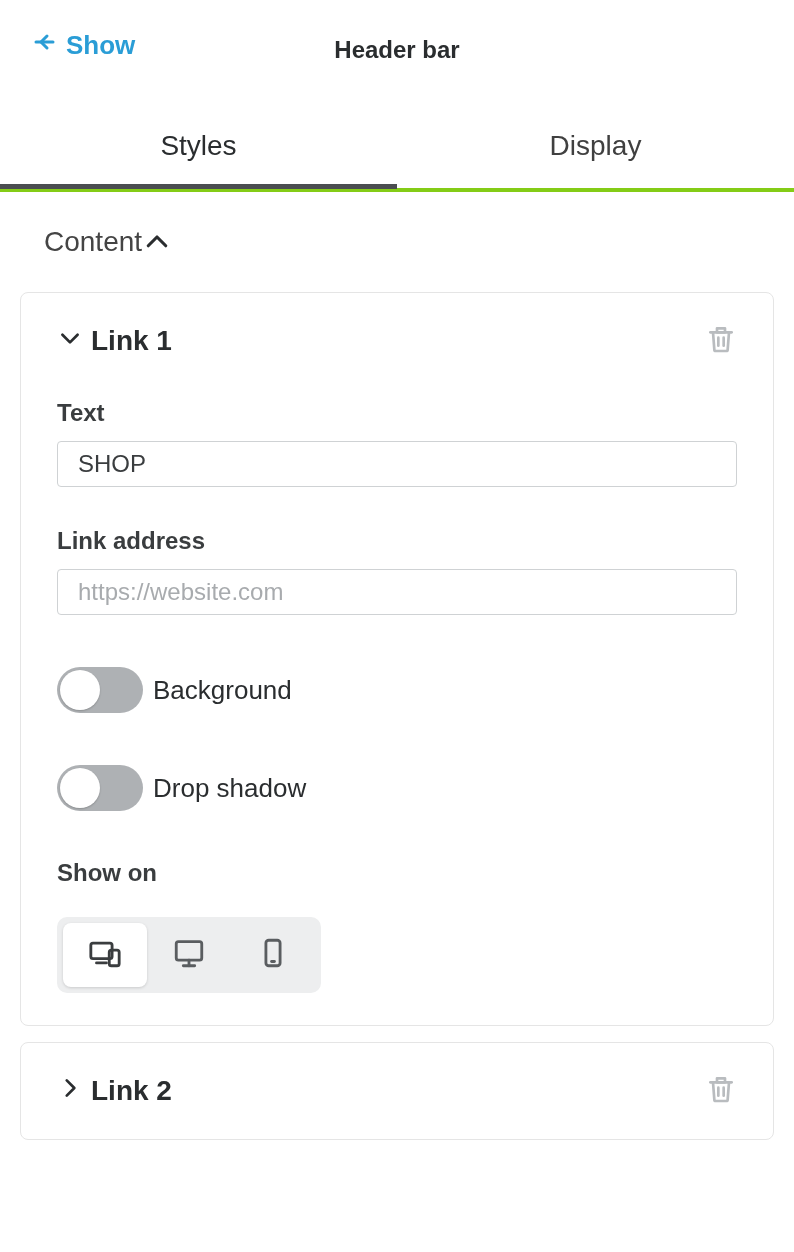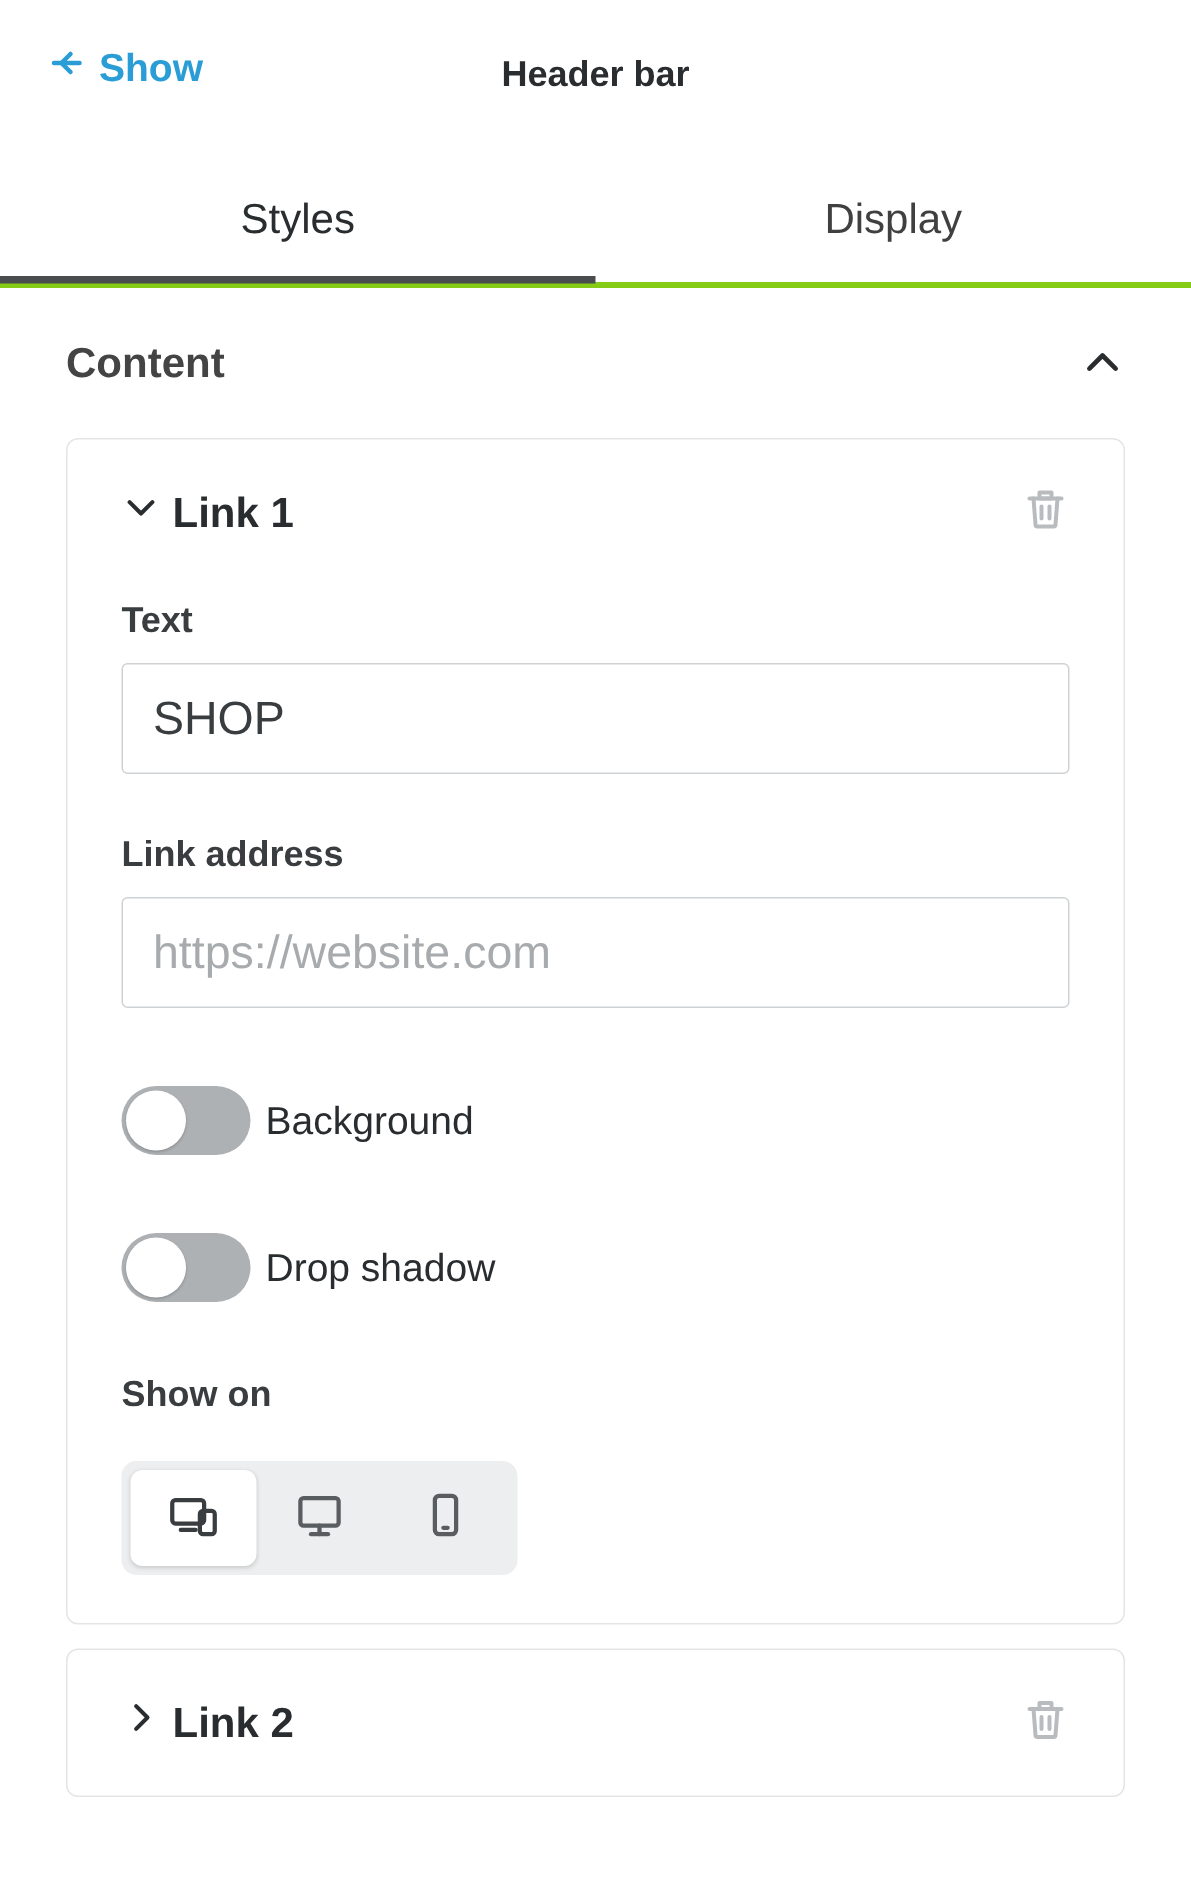--- a/index.html
+++ b/index.html
@@ -55,31 +55,30 @@
   .tab.active::after {
     content: "";
     position: absolute;
     left: 0; right: 0; bottom: -1px;
     height: 5px;
     background: #4a4d50;
   }
   .section-header {
     display: flex;
     align-items: center;
-    justify-content: space-between;
+    justify-content: flex-start;
     padding: 34px 44px 18px 44px;
-    font-weight: bold;
   }
   .section-title {
     font-size: 28px;
     color: #444;
   }
   .chev { width: 30px; height: 30px; }
   .card {
-    margin: 16px 44px;
+    margin: 16px 20px;
     border: 1px solid #e5e5e5;
     border-radius: 8px;
     padding: 30px 36px 32px 36px;
   }
   .card-header {
     display: flex;
     align-items: center;
     justify-content: space-between;
     cursor: pointer;
   }
@@ -96,25 +95,25 @@
   .field { margin-top: 40px; }
   .label {
     font-size: 24px;
     font-weight: 700;
     color: #3a3d3f;
     margin-bottom: 14px;
   }
   .label-nm { font-weight: 600; }
   .input {
     width: 100%;
-    height: 74px;
+    height: 46px;
     border: 1px solid #cfd2d4;
     border-radius: 4px;
     padding: 0 20px;
-    font-size: 31px;
+    font-size: 24px;
     color: #3a3d3f;
     outline: none;
   }
   .input::placeholder { color: #a8abae; }
   .toggle-row {
     display: flex;
     align-items: center;
     gap: 10px;
     margin-top: 52px;
   }

